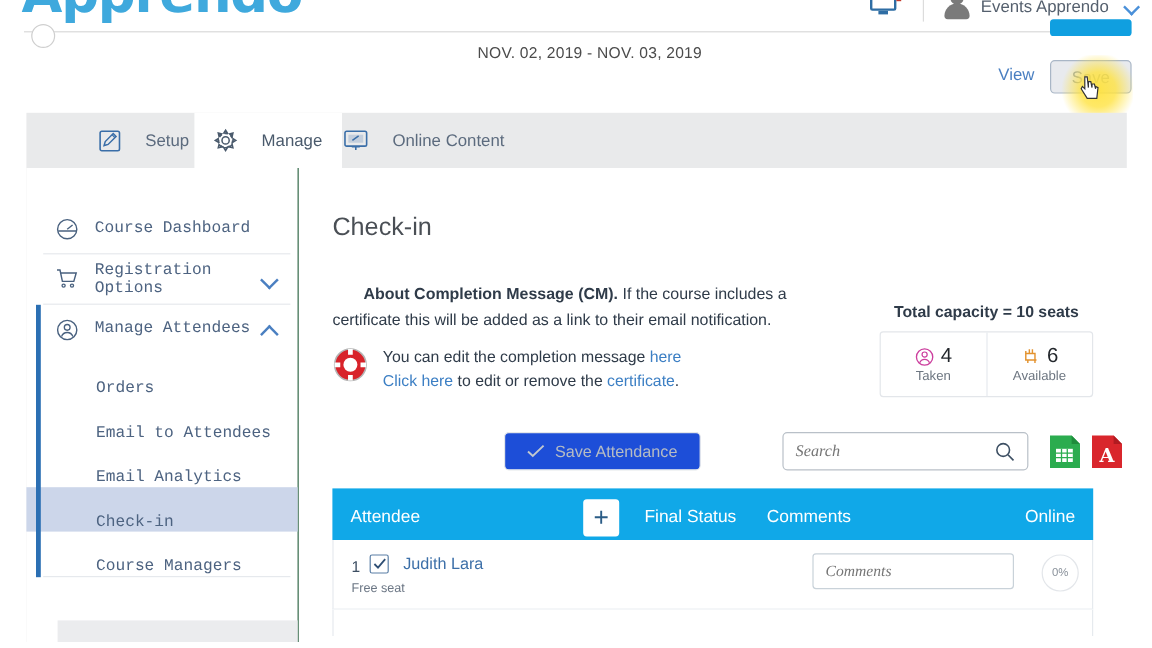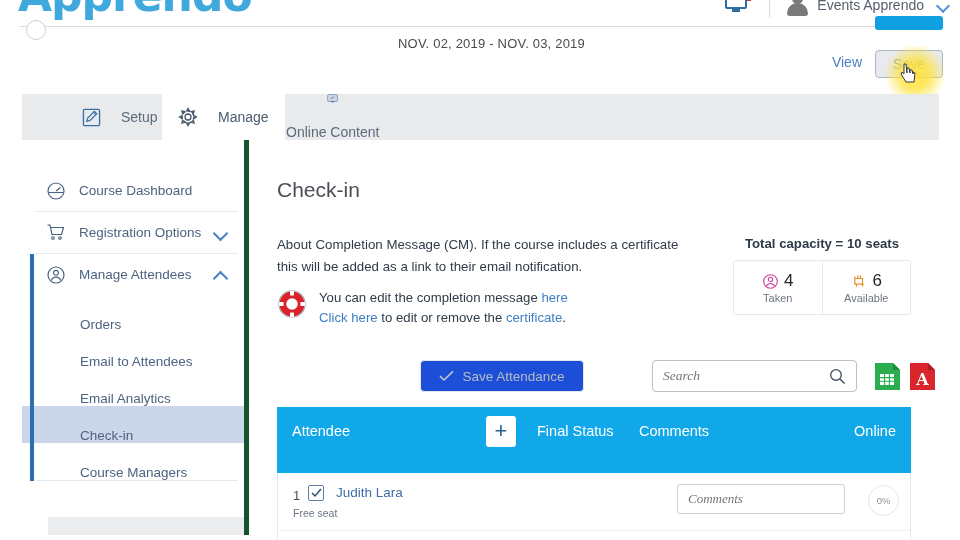--- a/index.html
+++ b/index.html
@@ -94,33 +94,33 @@
   }
   .tab {
     position:absolute; top:0; height:46px;
     display:flex; align-items:center; gap:20px;
     padding:0 16px; font-size:14px; color:#5c6b7e;
     cursor:pointer;
   }
   .tab.active { background:#ffffff; color:#4a5a6c; }
   #tab0 { left:44px; }
   #tab1 { left:140px; }
-  #tab2 { left:248px;flex-direction:column; }
+  #tab2 { left:248px; }
   .tab svg { display:block; }
 
   
   .content-bg {
     position:absolute; left:22px; top:140px; width:917px; height:395px;
     background:#ffffff; border-left:1px solid #ebebeb;
   }
 
   
   .sidebar {
     position:absolute; left:22px; top:140px; width:227px; height:395px;
-    background:#ffffff; border-right:5px solid #14532d;
+    background:#ffffff; border-right:1px solid #14532d;font-family:Liberation Mono, monospace;
   }
   .side-item {
     position:relative; height:41px; display:flex; align-items:center;
     padding-left:24px; font-size:13.5px; color:#4d6381; cursor:pointer;
   }
   .side-item .lbl { flex:1; }
   .side-ico { width:22px; margin-right:11px; display:flex; align-items:center; }
   .side-sep { height:1px; background:#e6e9ed; margin:0 6px 0 14px; }
   .caret { width:16px; height:16px; margin-right:16px; position:relative; }
   .caret::before {
@@ -149,34 +149,34 @@
     background:#ffffff; padding:0;
   }
   .page-title {
     position:absolute; left:28px; top:38px;
     font-size:21px; color:#4a4f55; font-weight:400;
   }
   .about-block {
     position:absolute; left:28px; top:94px; width:410px;
     font-size:13.3px; line-height:1.62; color:#2f3b49;
   }
-  .about-block b { font-weight:400; }
+  .about-block b { font-weight:700;margin-left:26px; }
   .note-row {
     position:absolute; left:28px; top:147px; width:420px;
     display:flex; align-items:flex-start; gap:12px;
   }
   .lifesaver { width:30px; height:30px; flex:0 0 30px; margin-top:2px; }
   .note-text { font-size:13.2px; line-height:1.48; color:#2f3b49; padding-top:1px; }
   .lnk { color:#3c7fc4; cursor:pointer; }
 
   
   .capacity {
     position:absolute; right:28px; top:96px; width:178px; text-align:center;
   }
-  .cap-title { font-size:13.2px; font-weight:700; color:#2f3b49; white-space:nowrap; }
+  .cap-title { font-size:13.2px; font-weight:700; color:#2f3b49; white-space:nowrap;margin-top:16px; }
   .cap-box {
     margin-top:9px; display:flex; border:1px solid #e3e6ea; border-radius:3px;
     background:#fff; height:55px;
   }
   .cap-cell { flex:1; display:flex; flex-direction:column; align-items:center; justify-content:center; gap:1px; }
   .cap-cell + .cap-cell { border-left:1px solid #e7eaee; }
   .cap-num { display:flex; align-items:center; gap:5px; font-size:17px; color:#23272c; }
   .cap-lbl { font-size:11px; color:#6d7681; }
 
   
@@ -204,21 +204,21 @@
   .search-wrap input {
     flex:1; border:none; outline:none; font-size:13.5px;
     font-family:"Liberation Serif", serif; font-style:italic; color:#8e959d; background:transparent;
   }
   .xls-ico { position:absolute; left:597px; top:2px; cursor:pointer; }
   .pdf-ico { position:absolute; left:632px; top:2px; cursor:pointer; }
 
   
   .table { position:absolute; left:28px; top:267px; width:634px; }
   .thead {
-    height:66px; background:#10a8e8; color:#fff; position:relative;
+    height:43px; background:#10a8e8; color:#fff; position:relative;
   }
   .th { position:absolute; top:0; height:49px; line-height:49px; font-size:14.5px; }
   .th-attendee { left:15px; }
   .th-final { left:260px; }
   .th-comments { left:362px; }
   .th-online { right:15px; }
   .plus-btn {
     position:absolute; left:209px; top:9px; width:30px; height:31px;
     background:#fff; border-radius:3px; color:#2b5c86;
     font-size:22px; line-height:29px; text-align:center; cursor:pointer;

